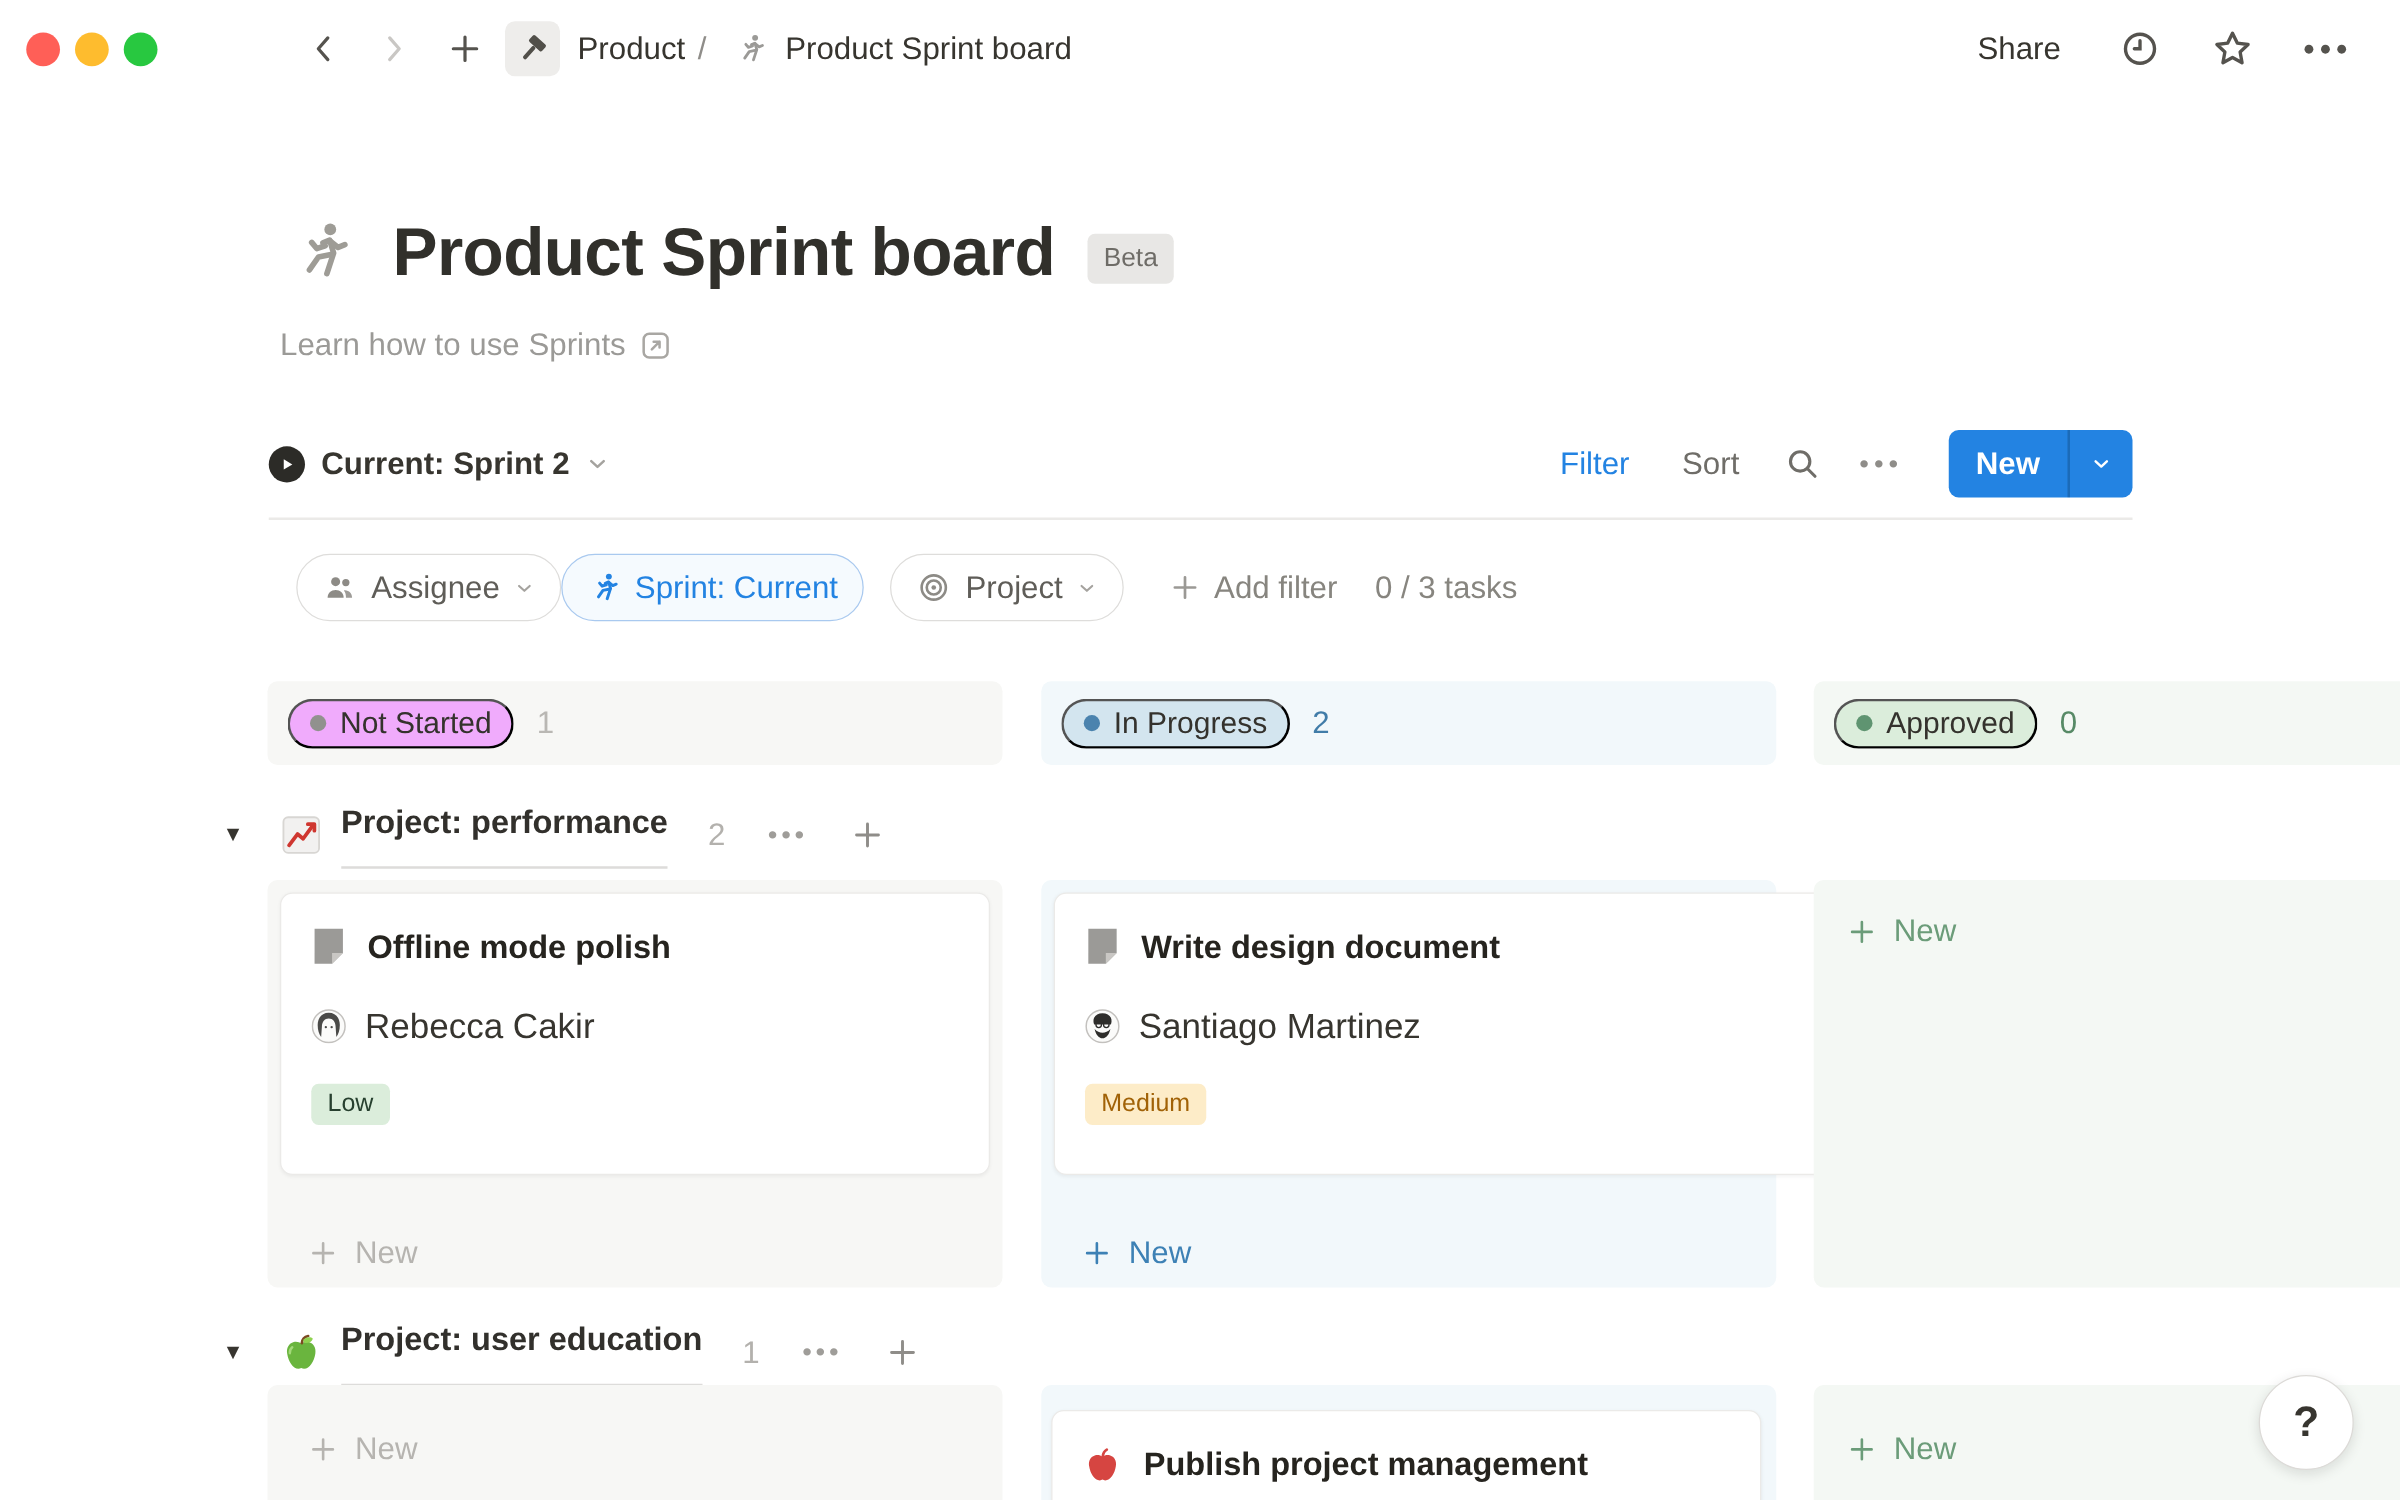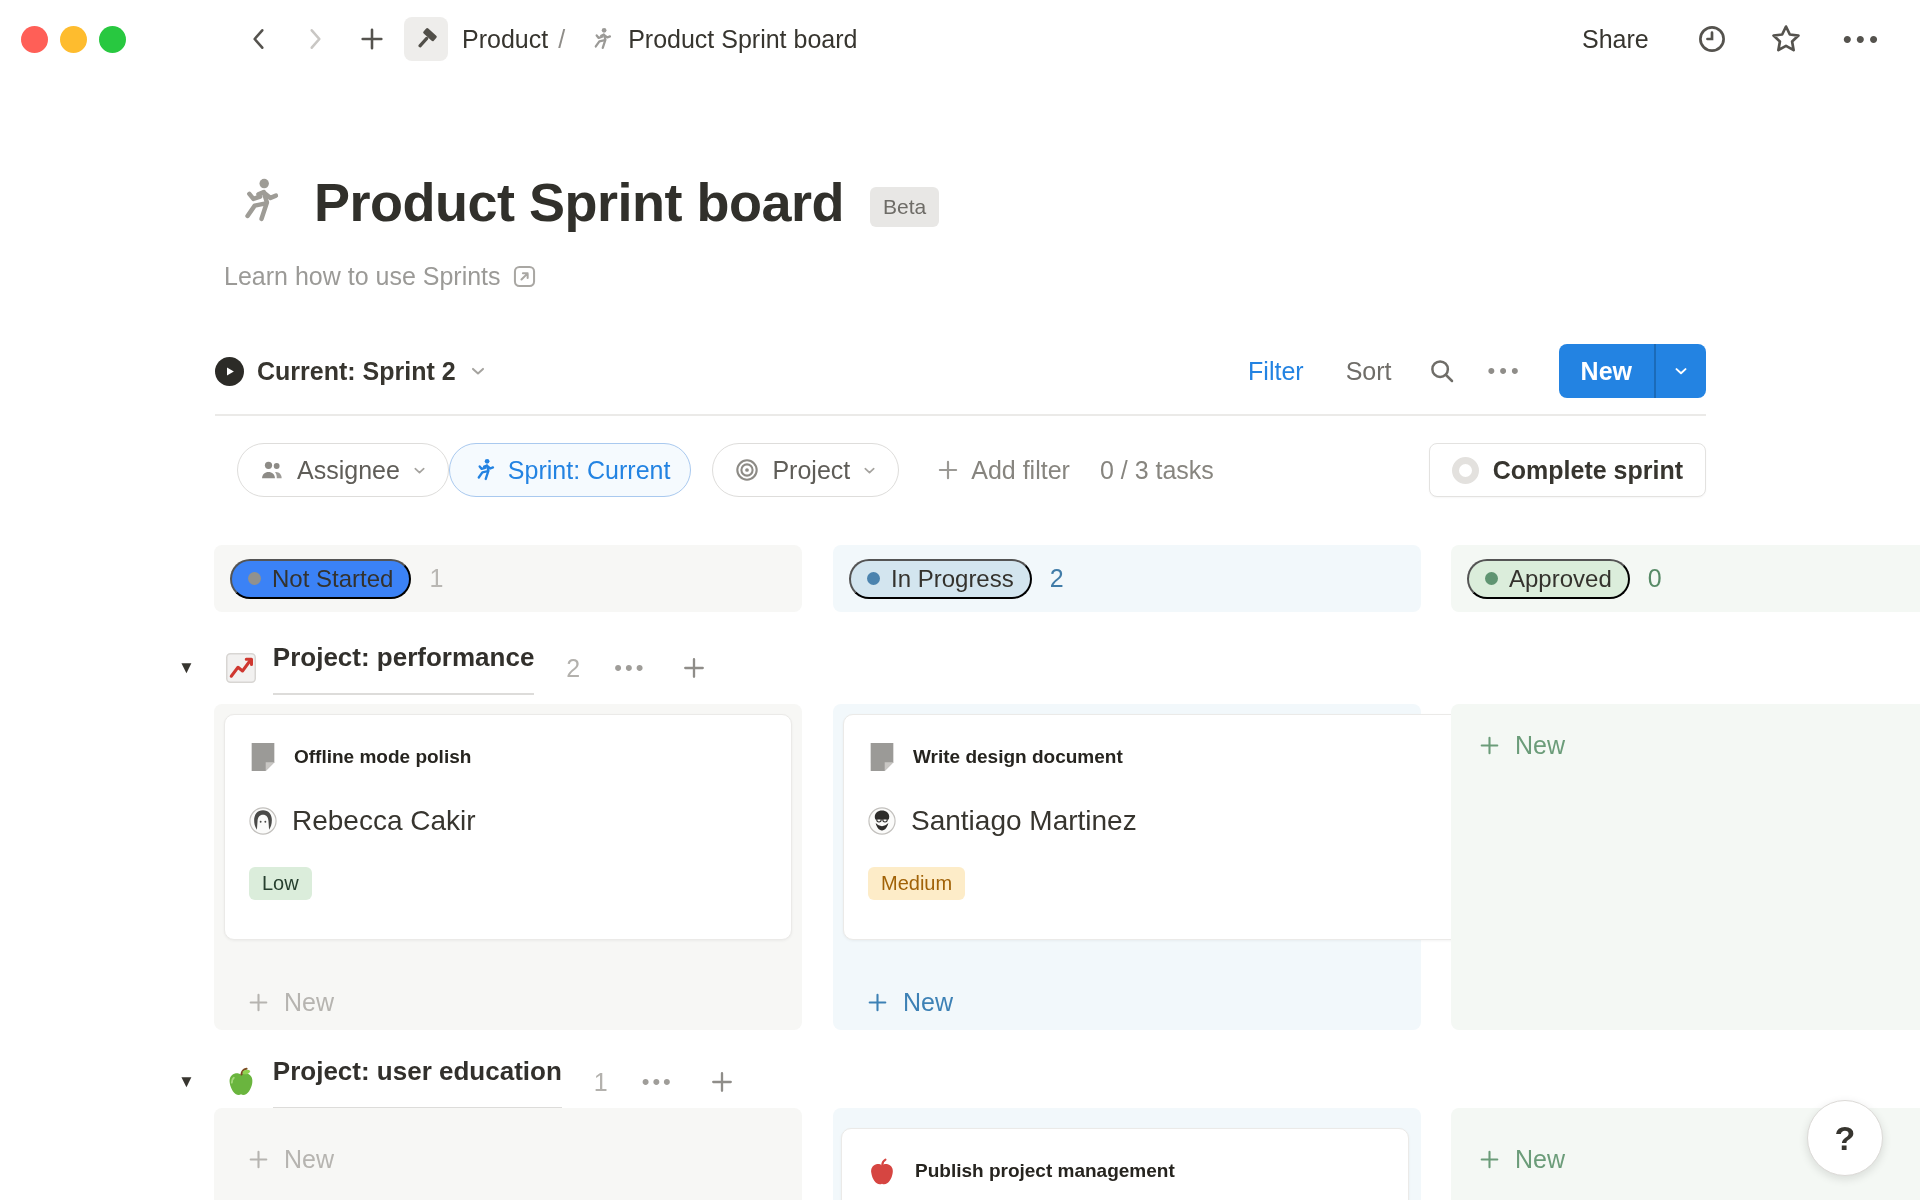--- a/index.html
+++ b/index.html
@@ -62,21 +62,21 @@
   .grouprow{position:absolute;display:flex;align-items:center;height:44px;}
   .tri{font-size:17px;color:#37352f;background:none;border:none;padding:0;cursor:pointer;}
   .gemoji{margin-left:28px;}
   .gtitle{margin-left:14px;font-size:26px;font-weight:bold;color:#32302c;border-bottom:2px solid #dddcda;padding-bottom:20px;cursor:pointer;white-space:nowrap;}
   .gcount{margin-left:32px;font-size:25px;color:#b3b1ad;}
   .gdots{margin-left:28px;font-size:22px;color:#9f9d99;letter-spacing:3px;background:none;border:none;cursor:pointer;}
   .gplus{margin-left:22px;background:none;border:none;cursor:pointer;display:flex;}
 
   .card{position:absolute;background:#fff;border:1.5px solid #ebeae8;border-radius:10px;box-shadow:0 1px 3px rgba(15,15,15,.05);box-sizing:border-box;padding:26px 24px;cursor:pointer;}
   .card-title-row{display:flex;align-items:center;gap:17px;}
-  .card-title{font-size:19px;font-weight:bold;color:#26241f;white-space:nowrap;}
+  .card-title{font-size:26px;font-weight:bold;color:#26241f;white-space:nowrap;}
   .assignee{display:flex;align-items:center;gap:15px;margin-top:32px;}
   .aname{font-size:28px;color:#37352f;}
   .badge{display:inline-block;margin-top:30px;font-size:20px;border-radius:6px;padding:5px 13px;}
   .badge.low{background:#dbeddb;color:#27402f;}
   .badge.medium{background:#fdecc8;color:#a16207;}
   .newrow{position:absolute;display:flex;align-items:center;gap:13px;font-size:25px;background:none;border:none;cursor:pointer;}
   .newrow.gray{color:#b6b4b0;} .newrow.blue{color:#3d81b5;} .newrow.green{color:#6b9c79;}
 
   .helpbtn{position:absolute;left:1807px;top:1100px;width:76px;height:76px;border-radius:50%;background:#fff;border:1.5px solid #dcdad7;box-shadow:0 3px 10px rgba(15,15,15,.12);font-size:34px;font-weight:bold;color:#37352f;cursor:pointer;z-index:10;}
   svg{display:block;}
@@ -265,28 +265,24 @@
 
     <button class="addfilter">
       <svg width="26" height="26" viewBox="0 0 24 24" fill="none" stroke="#9b9995" stroke-width="2" stroke-linecap="round">
           <path d="M12 4.5 v15 M4.5 12 h15"></path>
         </svg>
       <span>Add filter</span>
     </button>
 
     <span class="taskcount">0 / 3 tasks</span>
 
-    <button class="complete">
-      <span class="ring"></span>
-      <span>Complete sprint</span>
-    </button>
   </div>
 
   <div class="colband bg1 hdr" style="left:214px;top:545px;width:588px;">
-    <button class="statuspill" style="background:#3b82f6;">
+    <button class="statuspill" style="background:#f0abfc;">
       <span class="dot" style="background:#91918e;"></span>
       <span>Not Started</span>
     </button>
     <span class="count" style="color:#b9b7b3;">1</span>
   </div>
   <div class="colband bg2 hdr" style="left:833px;top:545px;width:588px;">
     <button class="statuspill" style="background:#d3e5ef;">
       <span class="dot" style="background:#4b83ae;"></span>
       <span>In Progress</span>
     </button>

